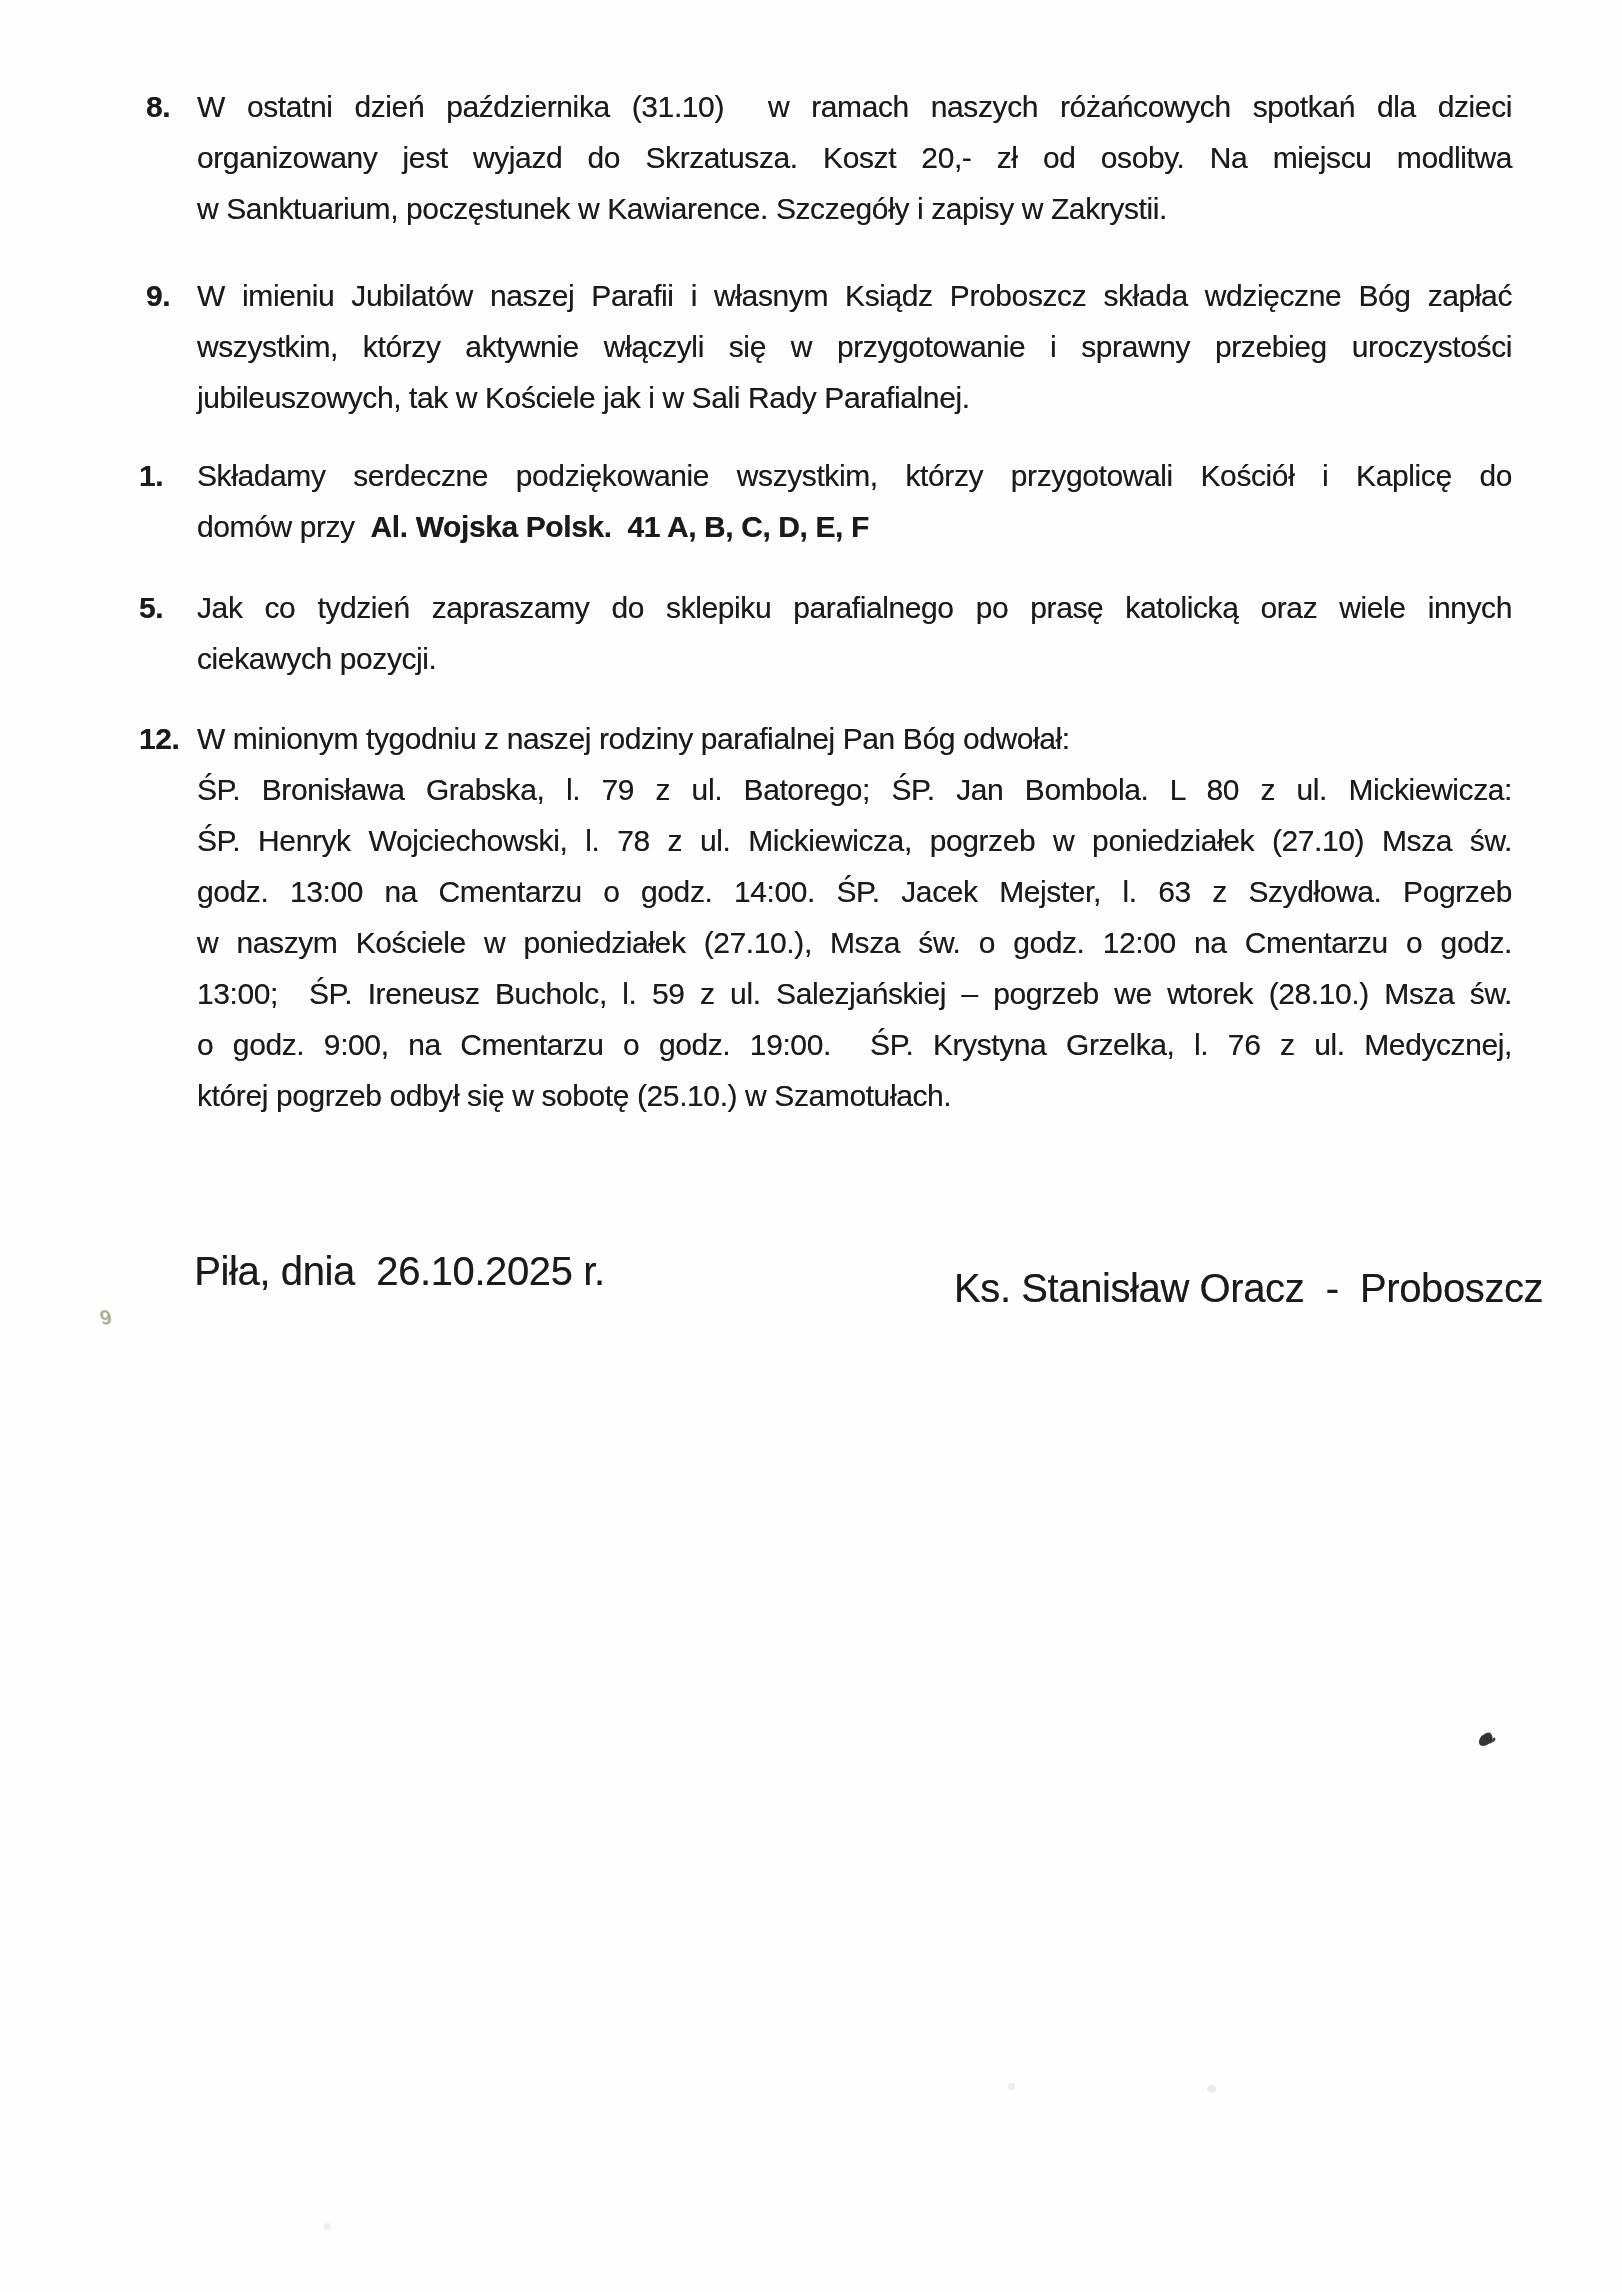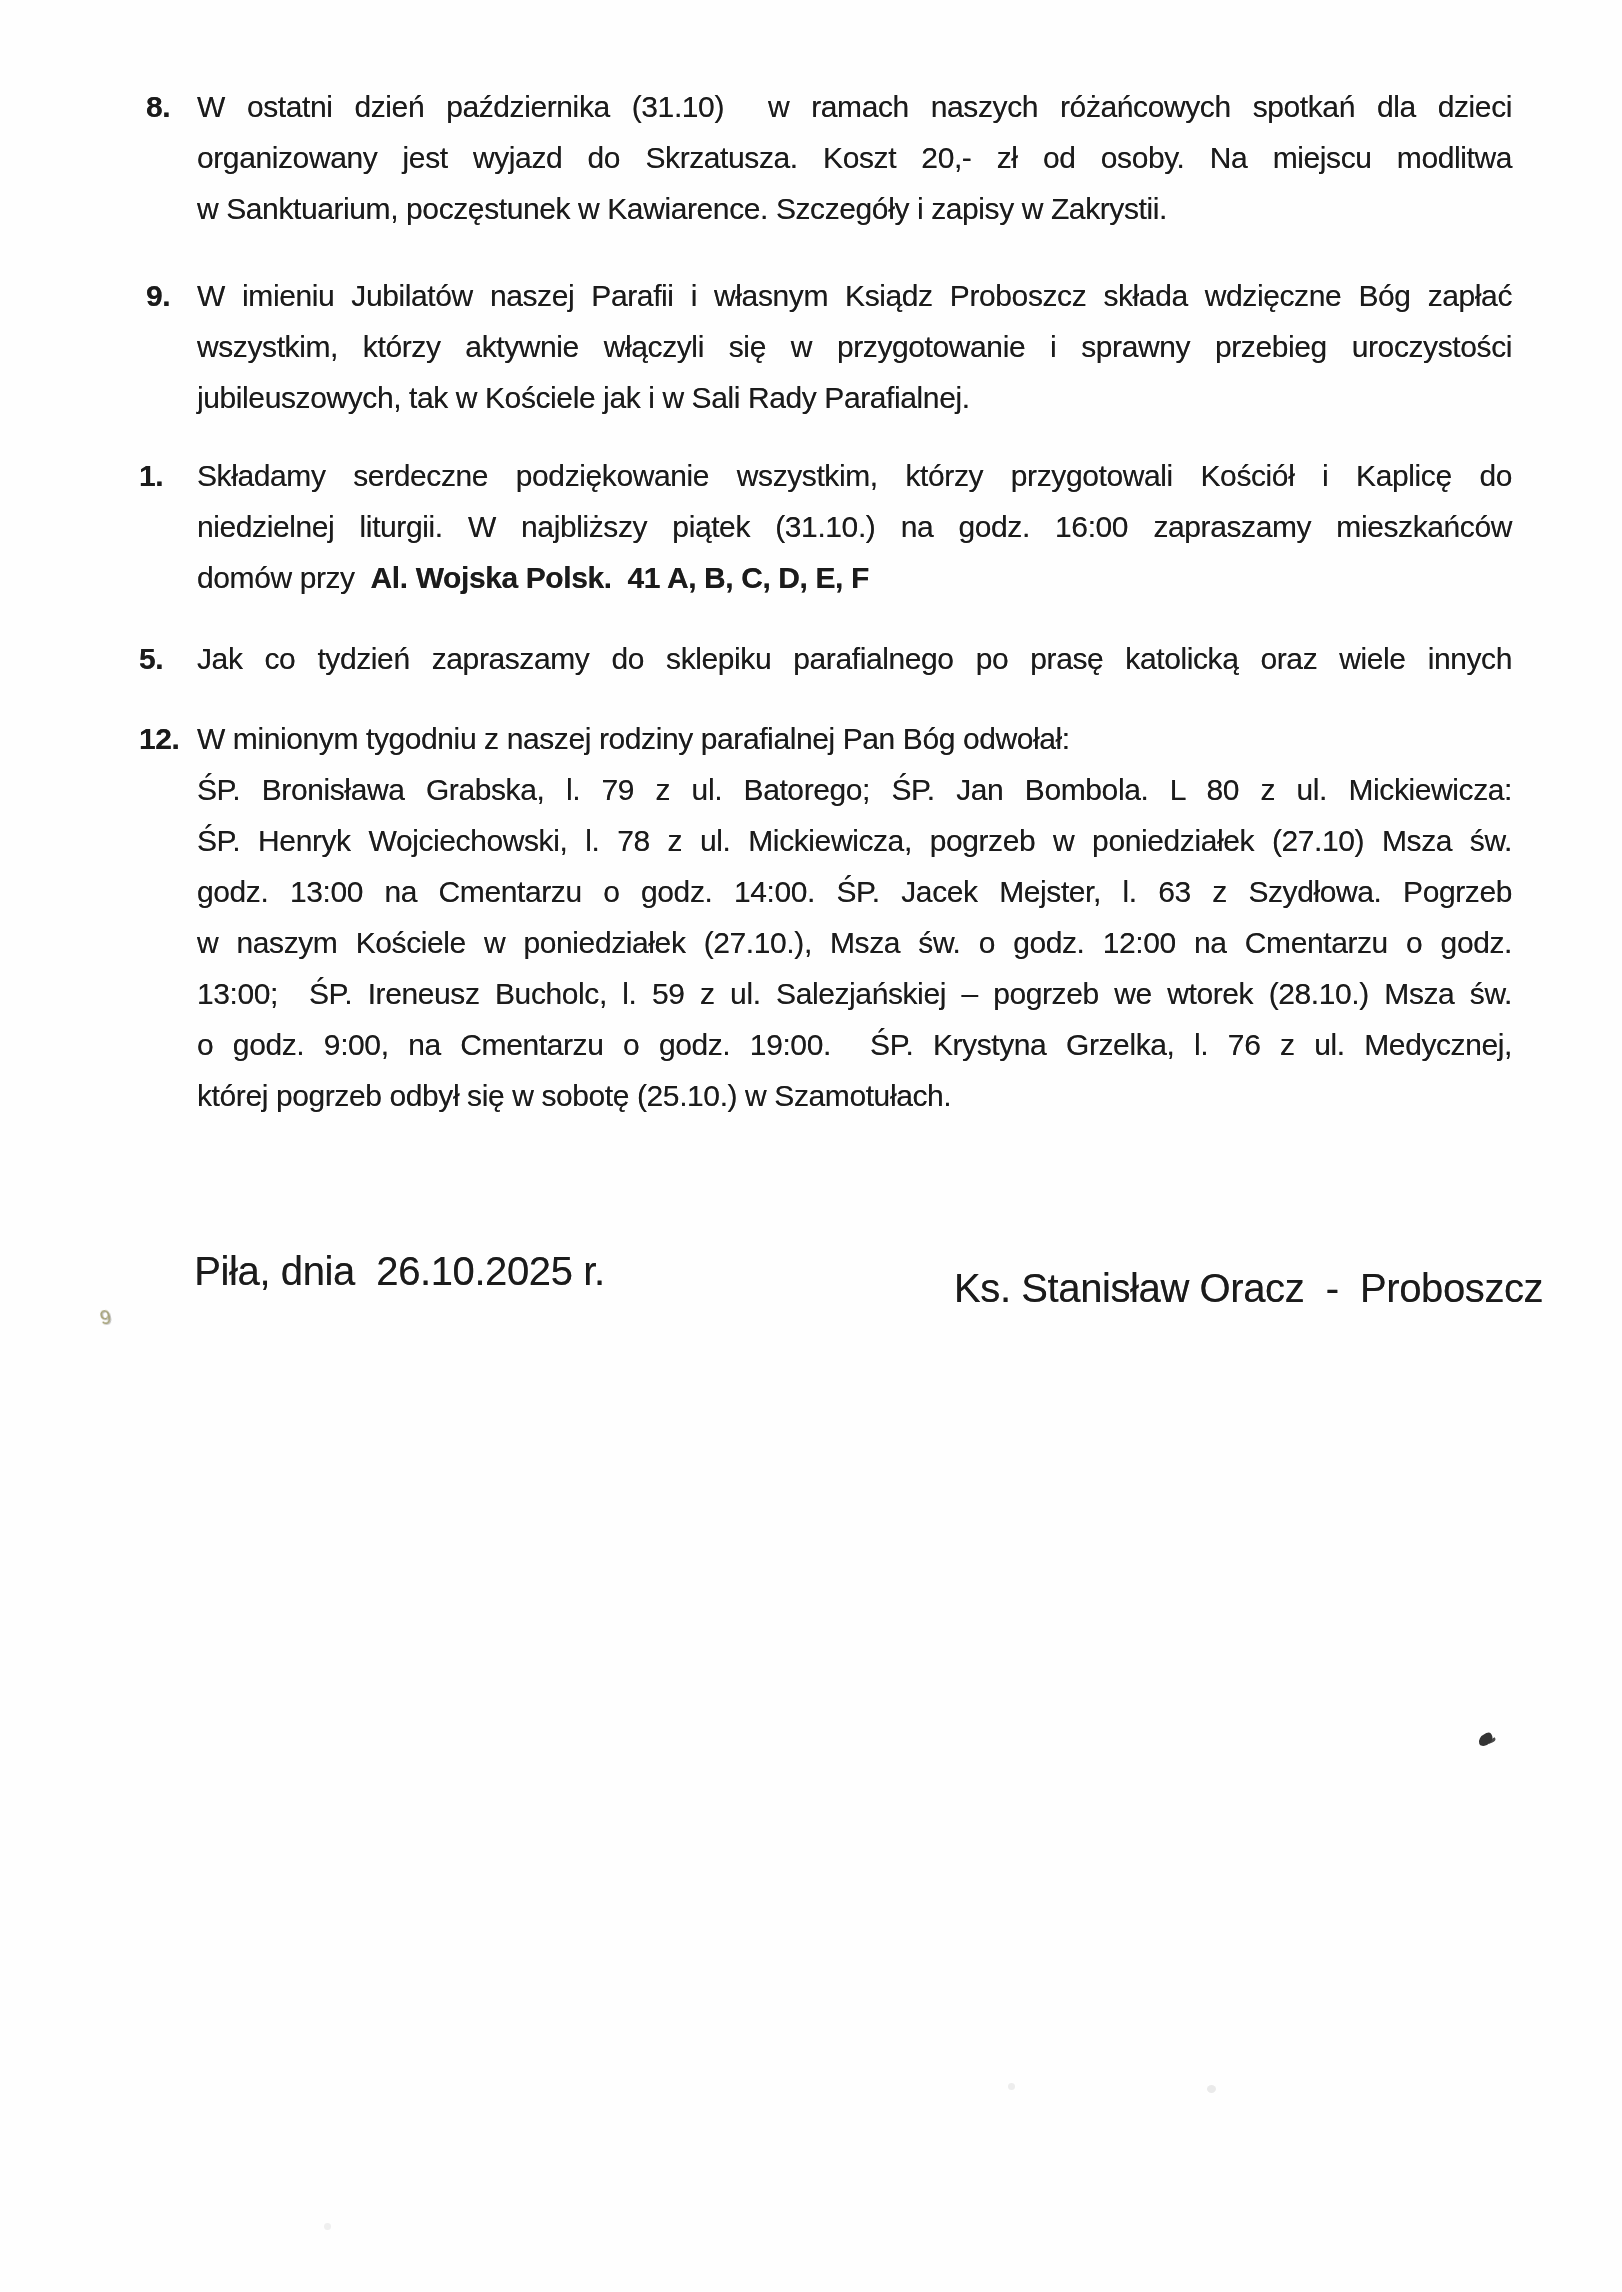--- a/index.html
+++ b/index.html
@@ -106,28 +106,28 @@
           <div>
             <div class="line"><span>W imieniu Jubilatów naszej Parafii i własnym Ksiądz Proboszcz składa wdzięczne Bóg zapłać</span></div>
             <div class="line"><span>wszystkim, którzy aktywnie włączyli się w przygotowanie i sprawny przebieg uroczystości</span></div>
             <div class="line nofill"><span>jubileuszowych, tak w Kościele jak i w Sali Rady Parafialnej.</span></div>
           </div>
         </div>
         <div class="item">
           <span class="num">1.</span>
           <div>
             <div class="line"><span>Składamy serdeczne podziękowanie wszystkim, którzy przygotowali Kościół i Kaplicę do</span></div>
-            <div class="line"><span>niedzielnej liturgii. W najbliższy piątek (31.10.) na godz. 16:00 zapraszamy mieszkańców</span></div>
             <div class="line nofill"><span>domów przy&nbsp; </span><b>Al. Wojska Polsk.&nbsp;&nbsp;41 A, B, C, D, E, F</b></div>
           </div>
         </div>
         <div class="item">
           <span class="num">5.</span>
           <div>
             <div class="line"><span>Jak co tydzień zapraszamy do sklepiku parafialnego po prasę katolicką oraz wiele innych</span></div>
+            <div class="line nofill"><span>ciekawych pozycji.</span></div>
           </div>
         </div>
         <div class="item">
           <span class="num">12.</span>
           <div>
             <div class="line nofill"><span>W minionym tygodniu z naszej rodziny parafialnej Pan Bóg odwołał:</span></div>
             <div class="line"><span>ŚP. Bronisława Grabska, l. 79 z ul. Batorego; ŚP. Jan Bombola. L 80 z ul. Mickiewicza:</span></div>
             <div class="line"><span>ŚP. Henryk Wojciechowski, l. 78 z ul. Mickiewicza, pogrzeb w poniedziałek (27.10) Msza św.</span></div>
             <div class="line"><span>godz. 13:00 na Cmentarzu o godz. 14:00. ŚP. Jacek Mejster, l. 63 z Szydłowa. Pogrzeb</span></div>
             <div class="line"><span>w naszym Kościele w poniedziałek (27.10.), Msza św. o godz. 12:00 na Cmentarzu o godz.</span></div>

